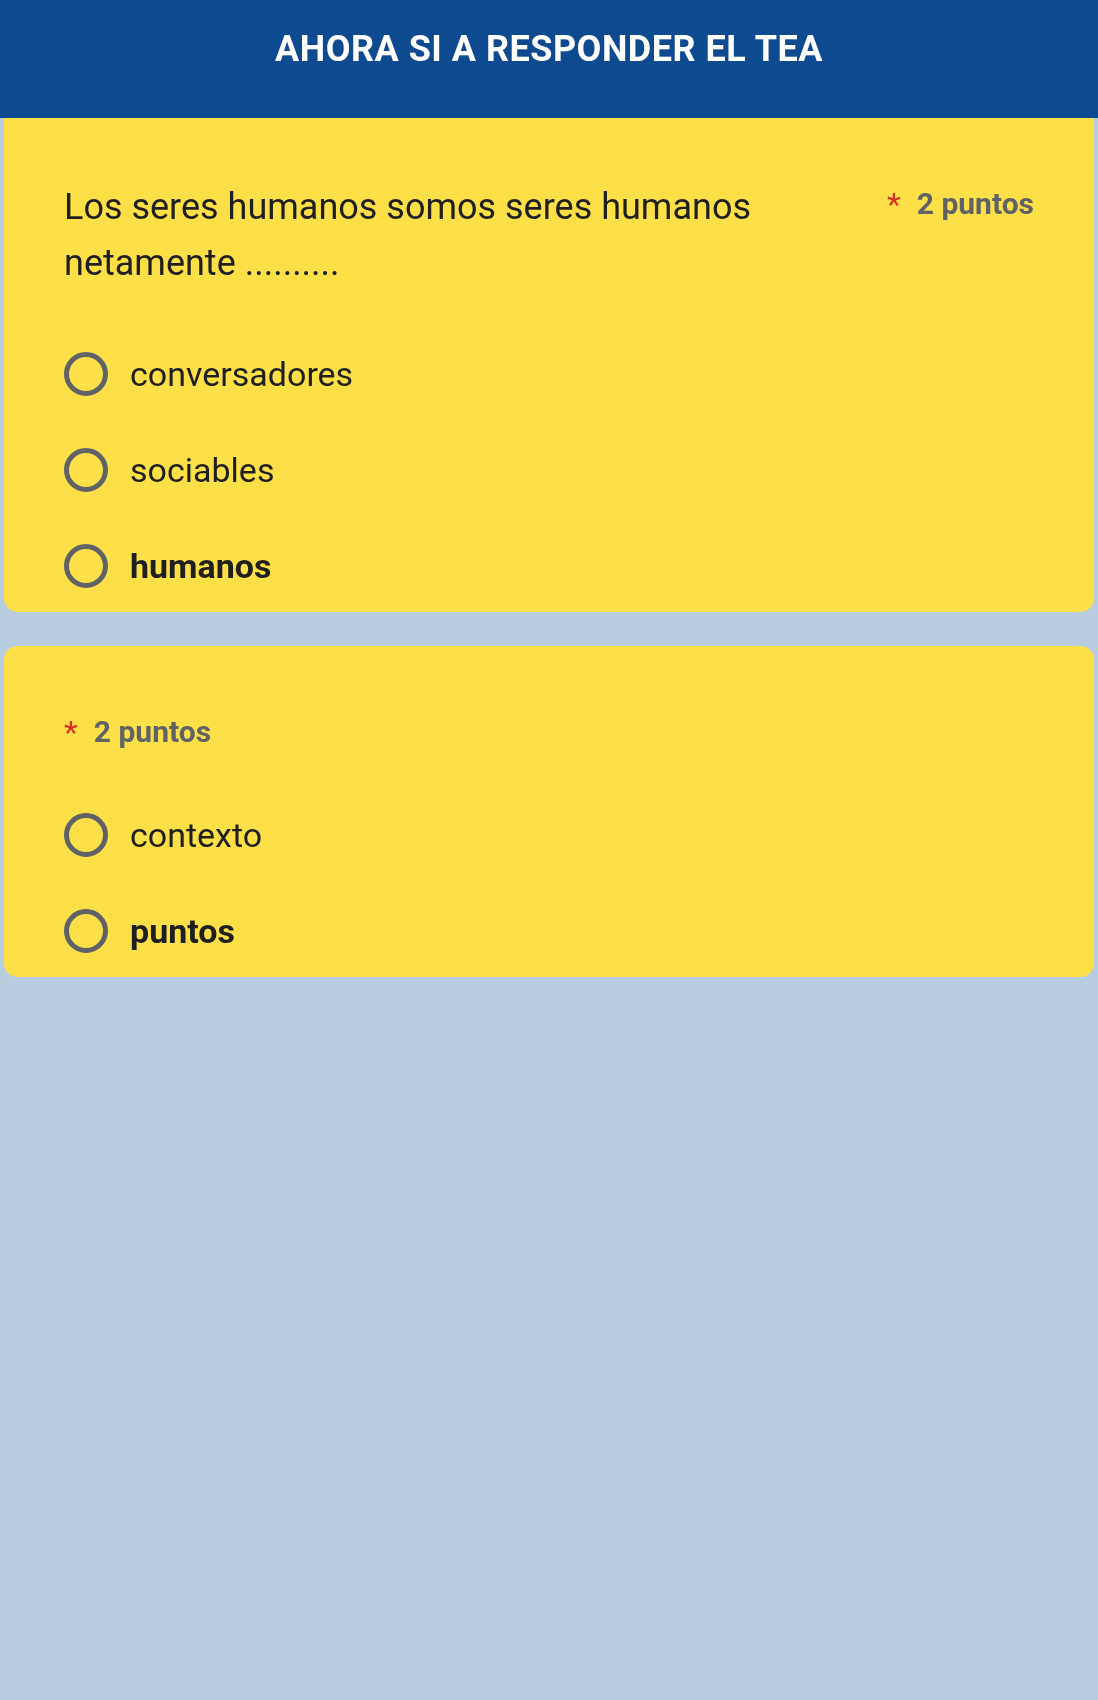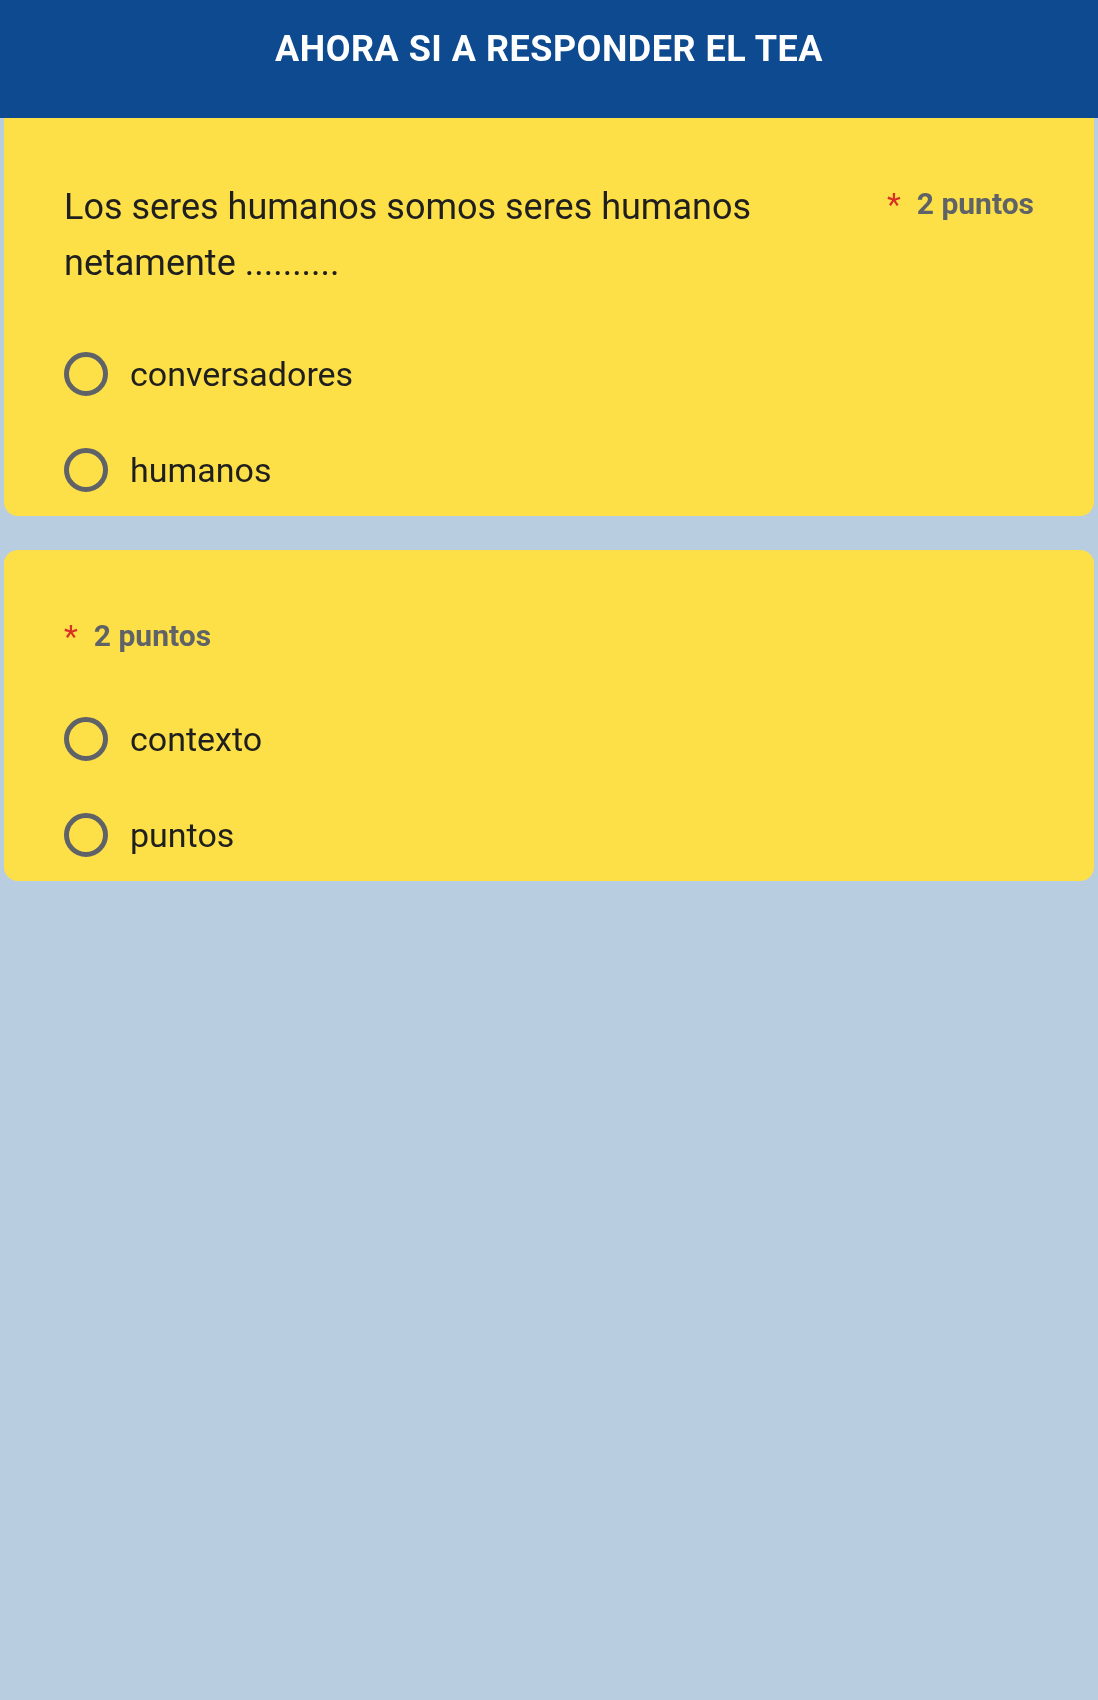--- a/index.html
+++ b/index.html
@@ -58,21 +58,21 @@
     padding-top: 4px;
     white-space: nowrap;
     font-weight: bold;
   }
   .option {
     display: flex;
     align-items: center;
     gap: 22px;
     margin-bottom: 52px;
   }
-  .option:last-child { margin-bottom: 0; }
+  .option:last-child { margin-bottom: 0; font-weight: bold; }
   .radio {
     width: 44px;
     height: 44px;
     border: 5px solid #5f6368;
     border-radius: 50%;
     flex: 0 0 auto;
   }
   .option-label {
     font-size: 34px;
     color: #1f1f1f;
@@ -90,20 +90,24 @@
     <div class="question-text">Los seres humanos somos seres humanos netamente ..........</div>
     <div class="req">*</div>
     <div class="points">2 puntos</div>
   </div>
   <div class="option">
     <div class="radio"></div>
     <div class="option-label">conversadores</div>
   </div>
   <div class="option">
     <div class="radio"></div>
+    <div class="option-label">sociables</div>
+  </div>
+  <div class="option">
+    <div class="radio"></div>
     <div class="option-label">humanos</div>
   </div>
 </div>
 
 <div class="card">
   <div class="question-row">
     <div class="req">*</div>
     <div class="points">2 puntos</div>
   </div>
   <div class="option">

